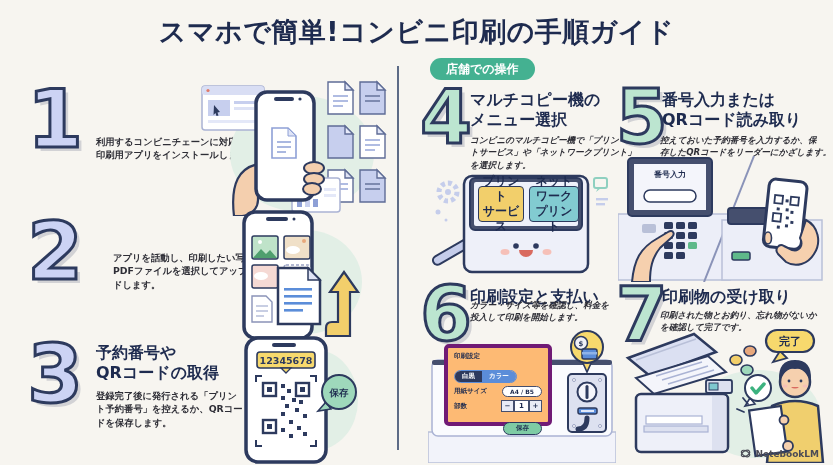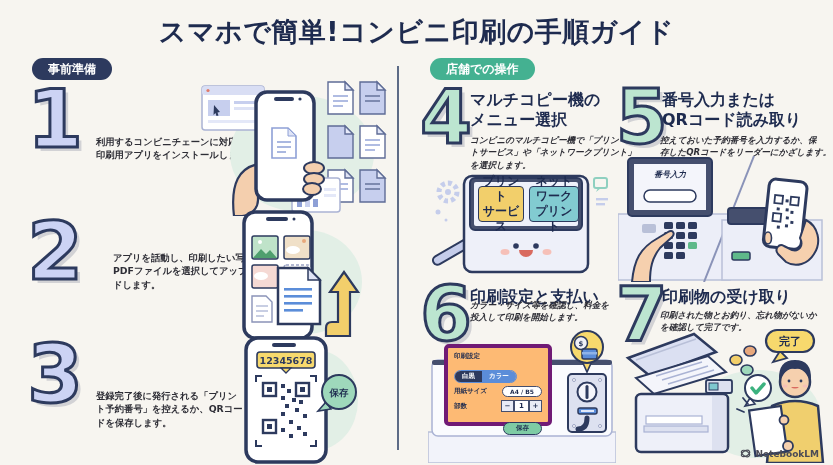--- a/index.html
+++ b/index.html
@@ -39,21 +39,21 @@
   .illo { position:absolute; }
   .illo svg { display:block; }
   .overlay { position:absolute; box-sizing:border-box; }
   .machine-btn {
     display:flex; align-items:center; justify-content:center; text-align:center;
     font-size:12px; font-weight:700; color:#1e2b4f; line-height:1.25;
     border:1.5px solid #2d3a5e; border-radius:4px; white-space:pre-line;
   }
   .machine-btn.yellow { background:#f2cf6b; }
   .machine-btn.tealbtn { background:#82cbd1; }
-  .screen-label { font-size:8px; font-weight:700; color:#1e2b4f; text-align:center;font-style:italic; }
+  .screen-label { font-size:8px; font-weight:700; color:#1e2b4f; text-align:center; }
   .settings-panel {
     background:#fdba74; border:4px solid #701a75; border-radius:5px;
     padding:4px 6px; font-weight:700; color:#1e2b4f;
   }
   .settings-title { font-size:6.5px; margin-bottom:2px; }
   .toggle { display:inline-flex; border:1.5px solid #5b8dd9; border-radius:8px; overflow:hidden; }
   .toggle .seg { font-size:6.5px; padding:1px 7px; }
   .toggle .seg.bw { background:#2d3a5e; color:#fff; }
   .toggle .seg.color { background:#5b8dd9; color:#fff; }
   .settings-row { display:flex; justify-content:space-between; align-items:center; margin-top:3px; }
@@ -75,21 +75,20 @@
     font-size:9px; font-weight:700; color:#4b4b55;
   }
 </style>
 </head>
 <body>
 
 <div class="canvas">
 
   <div class="title">スマホで簡単!コンビニ印刷の手順ガイド</div>
 
-  <div class="badge navy" style="left:32px; top:58px;">事前準備</div>
   <div class="badge teal" style="left:430px; top:58px;">店舗での操作</div>
 
   <div class="divider"></div>
 
   <div class="step-num lav" style="left:22px; top:86px; width:66px;">1</div>
   <div class="step-desc" style="left:96px; top:135px;">利用するコンビニチェーンに対応した
 印刷用アプリをインストールします。</div>
   <div class="illo" style="left:200px; top:76px; width:195px; height:140px;">
     <svg width="195" height="140" viewBox="0 0 195 140">
       <ellipse cx="102" cy="78" rx="72" ry="58" fill="#e2efe6"></ellipse>
@@ -204,20 +203,22 @@
         <rect x="58" y="78" width="28" height="2.6" fill="#5b8dd9"></rect>
         <rect x="58" y="85" width="28" height="2.6" fill="#5b8dd9"></rect>
         <rect x="58" y="92" width="28" height="2.6" fill="#5b8dd9"></rect>
         <rect x="58" y="99" width="19" height="2.6" fill="#5b8dd9"></rect>
       </g>
       <path d="M100,126 L100,118 Q100,112 106,112 L112,112 L112,82 L104,82 L118,62 L132,82 L124,82 L124,126 Z" fill="#f2cf6b" stroke="#2d3a5e" stroke-width="2.2"></path>
     </svg>
   </div>
 
   <div class="step-num lav" style="left:22px; top:341px; width:66px;">3</div>
+  <div class="step-title" style="left:96px; top:343px;">予約番号や
+QRコードの取得</div>
   <div class="step-desc" style="left:96px; top:389px;">登録完了後に発行される「プリン
 ト予約番号」を控えるか、QRコー
 ドを保存します。</div>
   <div class="illo" style="left:240px; top:336px; width:118px; height:128px;">
     <svg width="118" height="128" viewBox="0 0 118 128">
       <ellipse cx="76" cy="64" rx="42" ry="50" fill="#e2efe6"></ellipse>
       <rect x="6" y="2" width="80" height="124" rx="12" fill="#ffffff" stroke="#2d3a5e" stroke-width="3.5"></rect>
       <rect x="32" y="7" width="24" height="4" rx="2" fill="#2d3a5e"></rect>
       <g>
         <rect x="17" y="16" width="58" height="16" rx="3" fill="#f7d96d" stroke="#2d3a5e" stroke-width="1.6"></rect>

